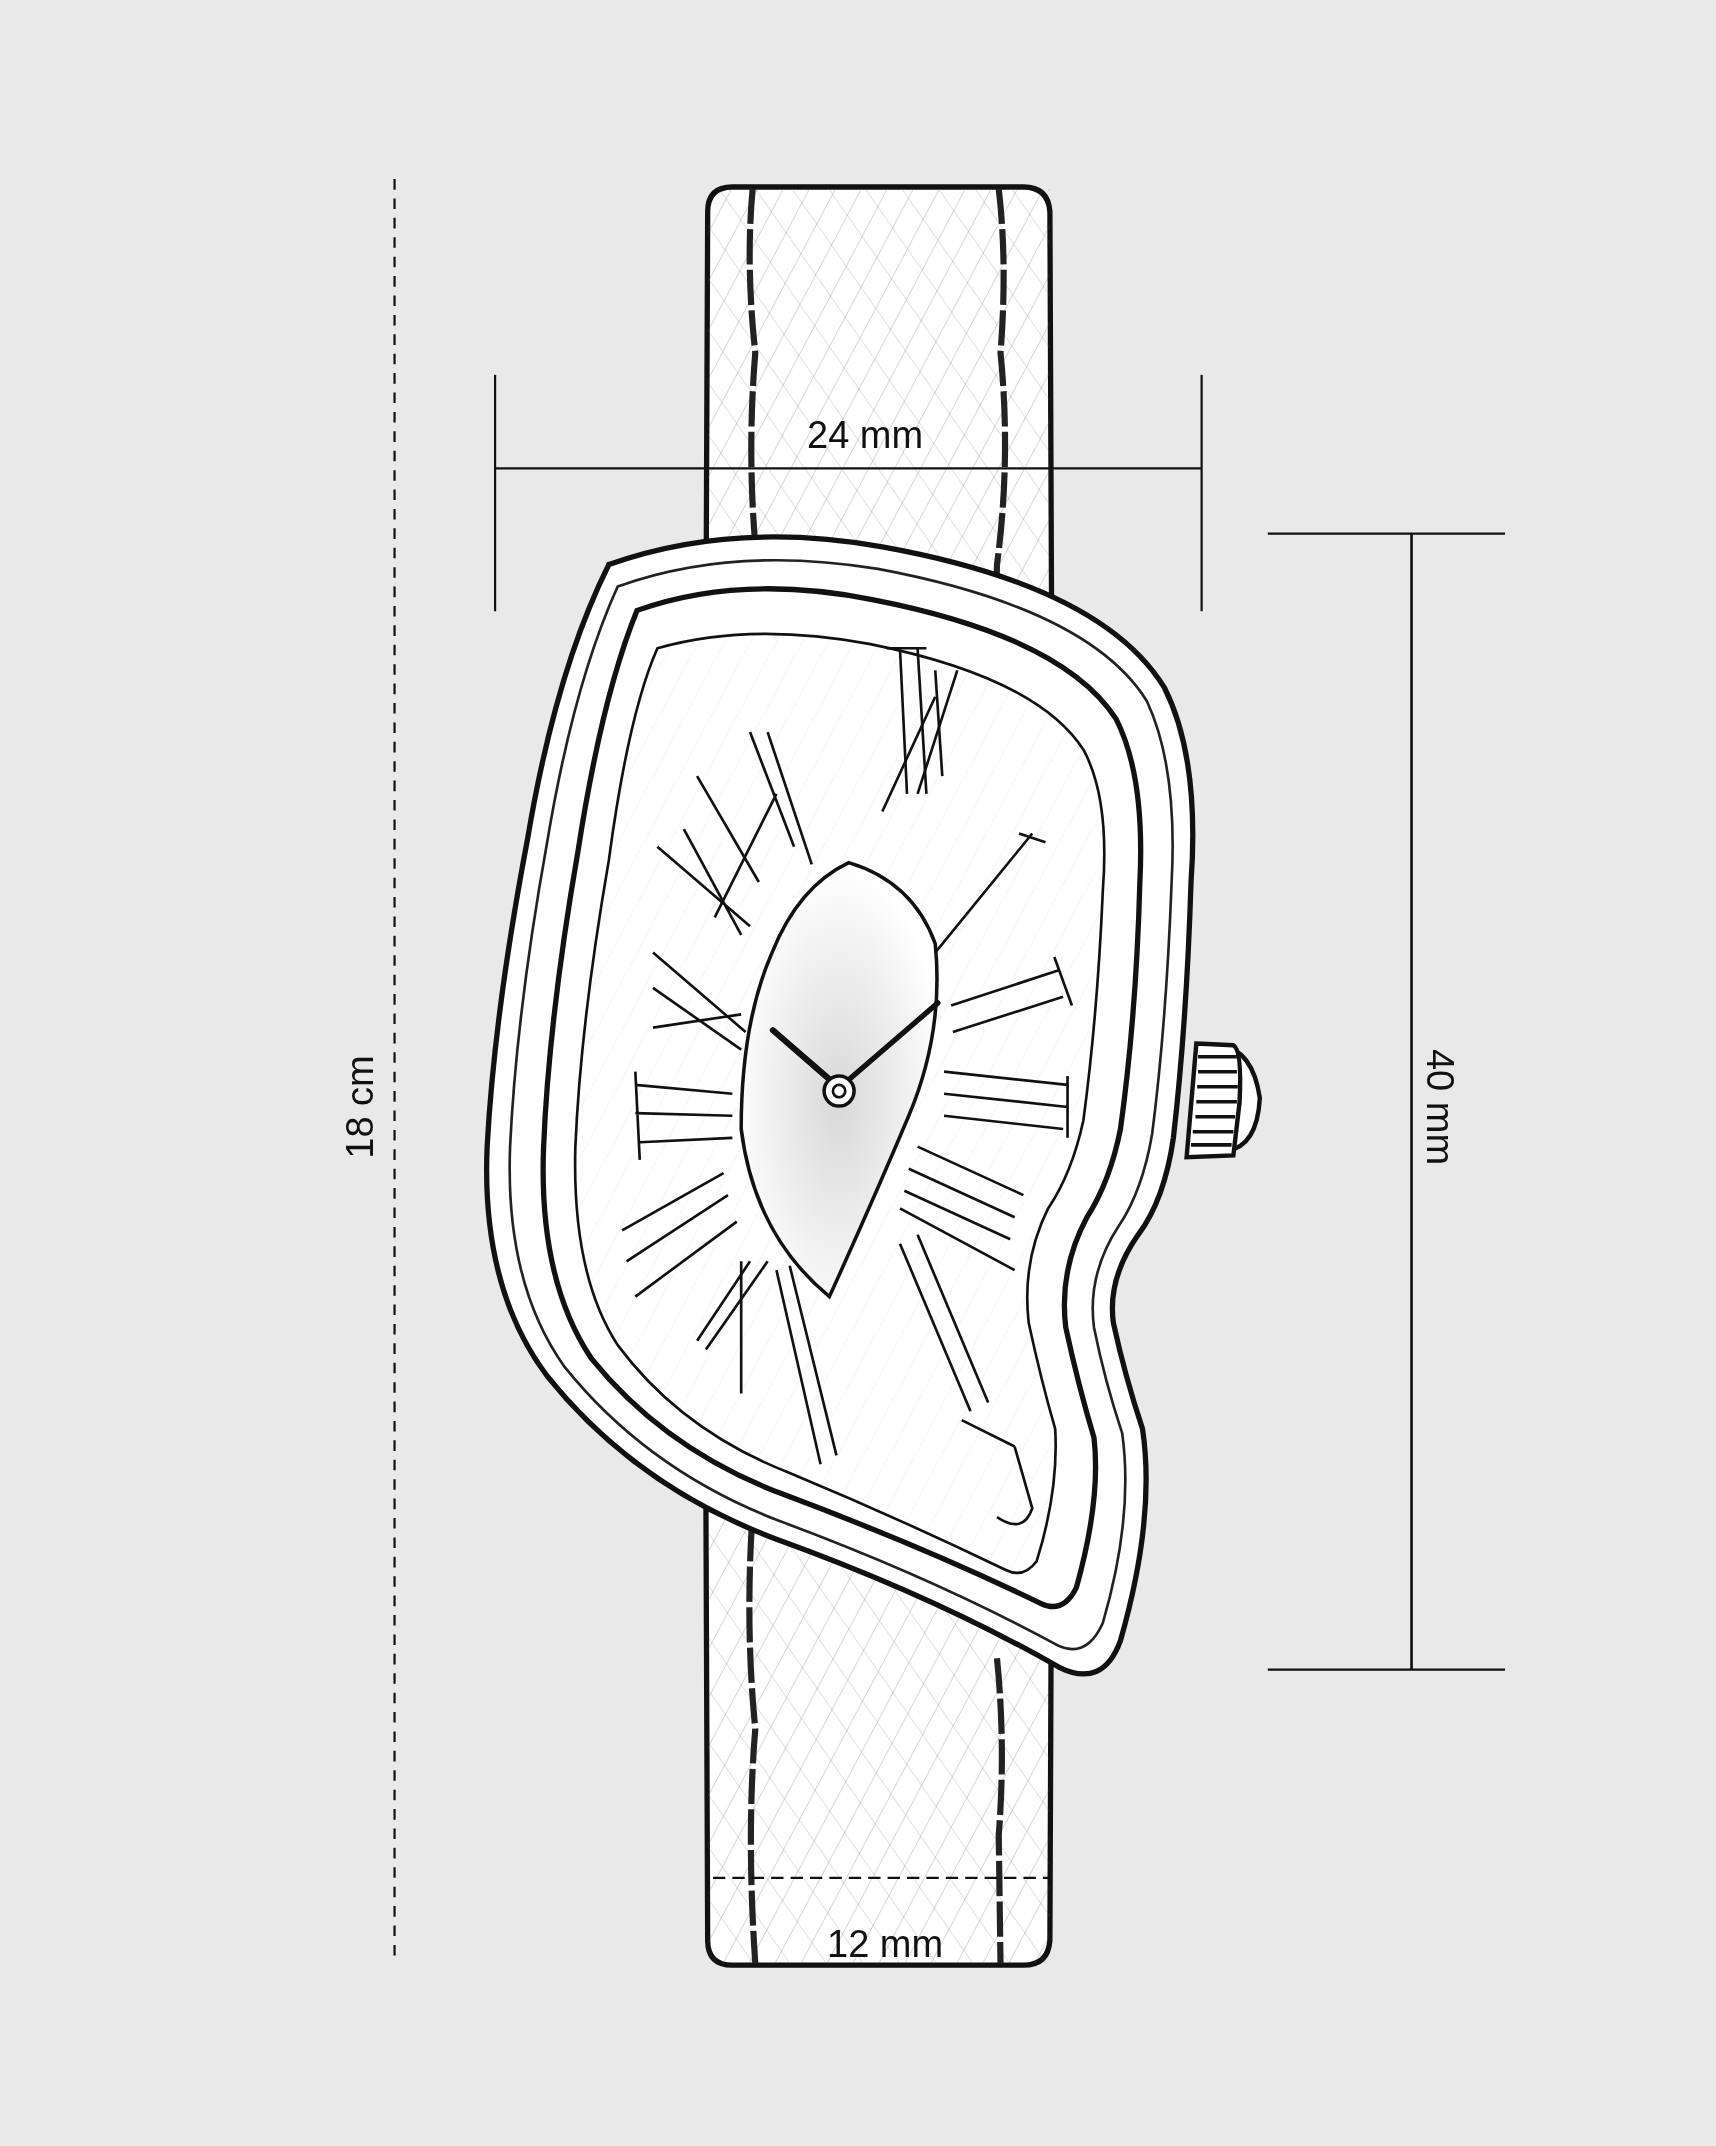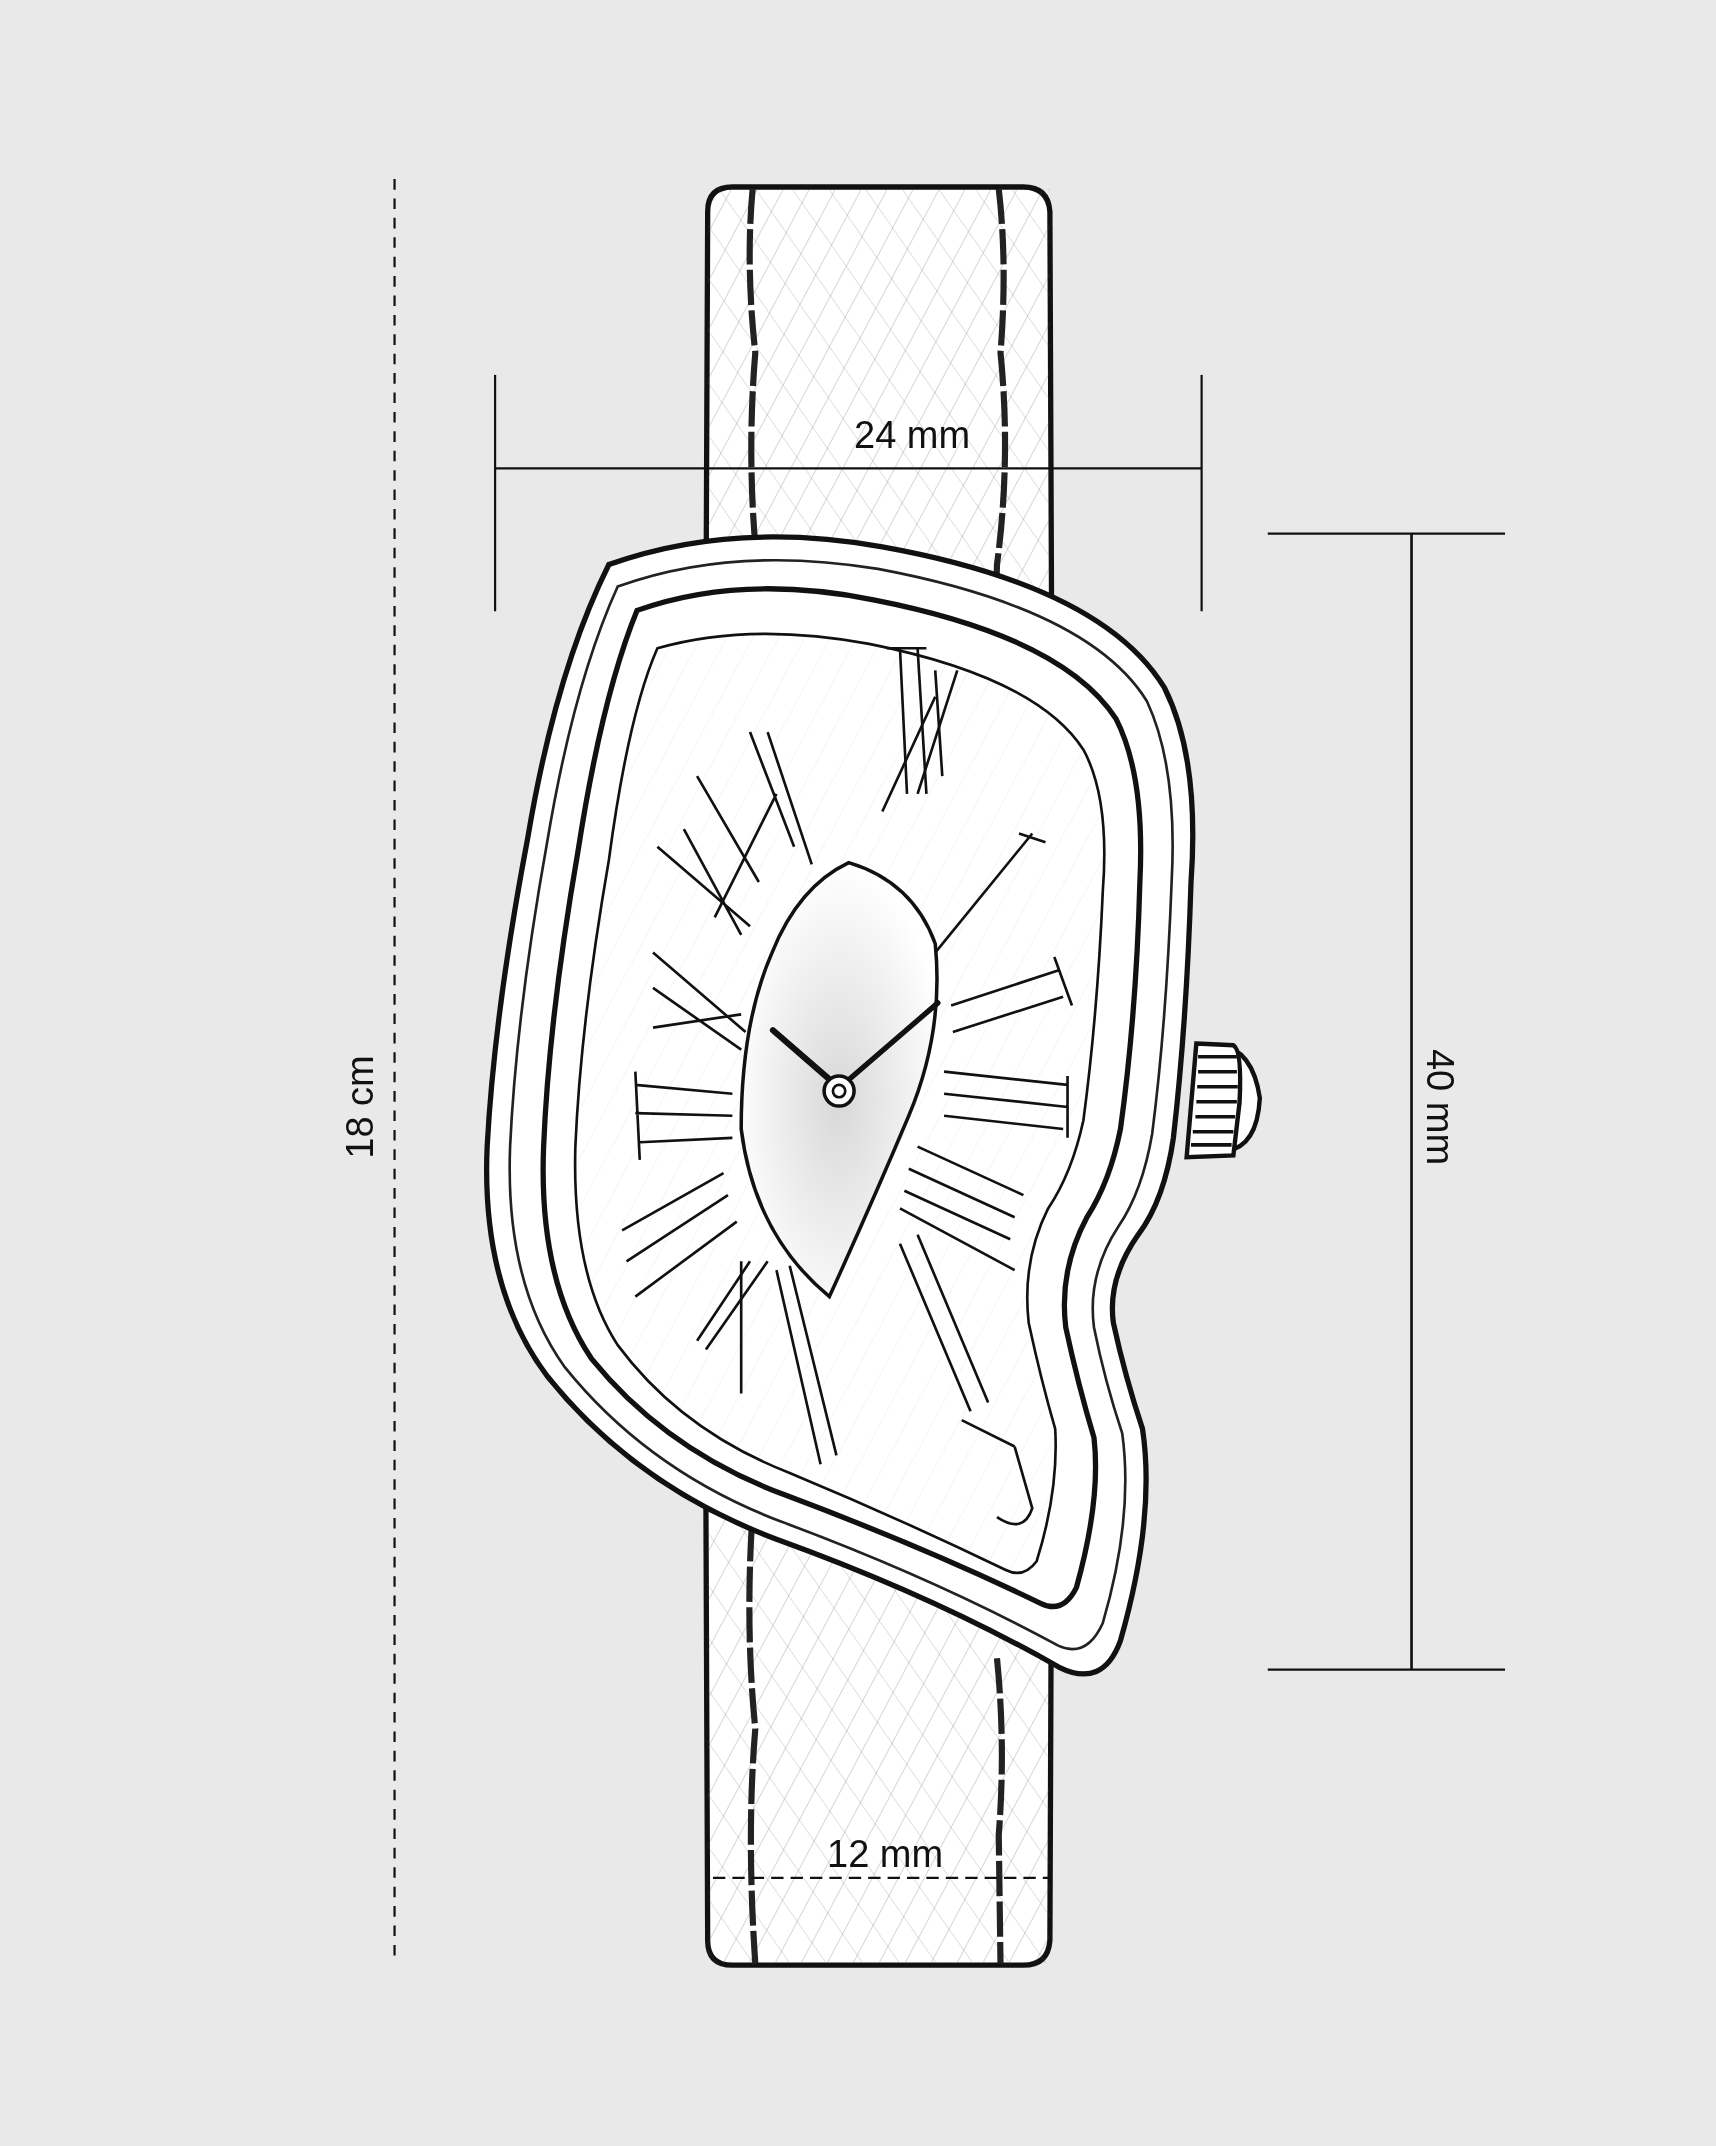--- a/index.html
+++ b/index.html
@@ -1,21 +1,21 @@
 <!DOCTYPE html>
 <html style="font-size:14px"><head>
 <meta charset="utf-8">
 <style>
   html, body { margin:0; padding:0; }
   body { width:1717px; height:2146px; background:#e9e9e9; position:relative; overflow:hidden;
          font-family:"Liberation Sans", sans-serif; }
   svg.art { position:absolute; left:0; top:0; }
   .label { position:absolute; color:#111; font-size:38px; white-space:nowrap; line-height:1; }
-  .lbl-24 { left:807px; top:416px;margin-left:47px; }
-  .lbl-12 { left:827px; top:1835px;text-align:right; }
+  .lbl-24 { left:807px; top:416px; }
+  .lbl-12 { left:827px; top:1925px;text-align:right; }
   .lbl-18 { left:360px; top:1107px; transform:translate(-50%,-50%) rotate(-90deg); }
   .lbl-40 { left:1440px; top:1107px; transform:translate(-50%,-50%) rotate(90deg); }
 </style>
 </head>
 <body>
 
 <svg class="art" width="1717" height="2146" viewBox="0 0 1946 2433" xmlns="http://www.w3.org/2000/svg">
   <defs>
     <pattern id="hatch" width="26" height="26" patternUnits="userSpaceOnUse" patternTransform="rotate(28)">
       <line x1="0" y1="0" x2="0" y2="26" stroke="#555" stroke-width="1" opacity="0.55"></line>

